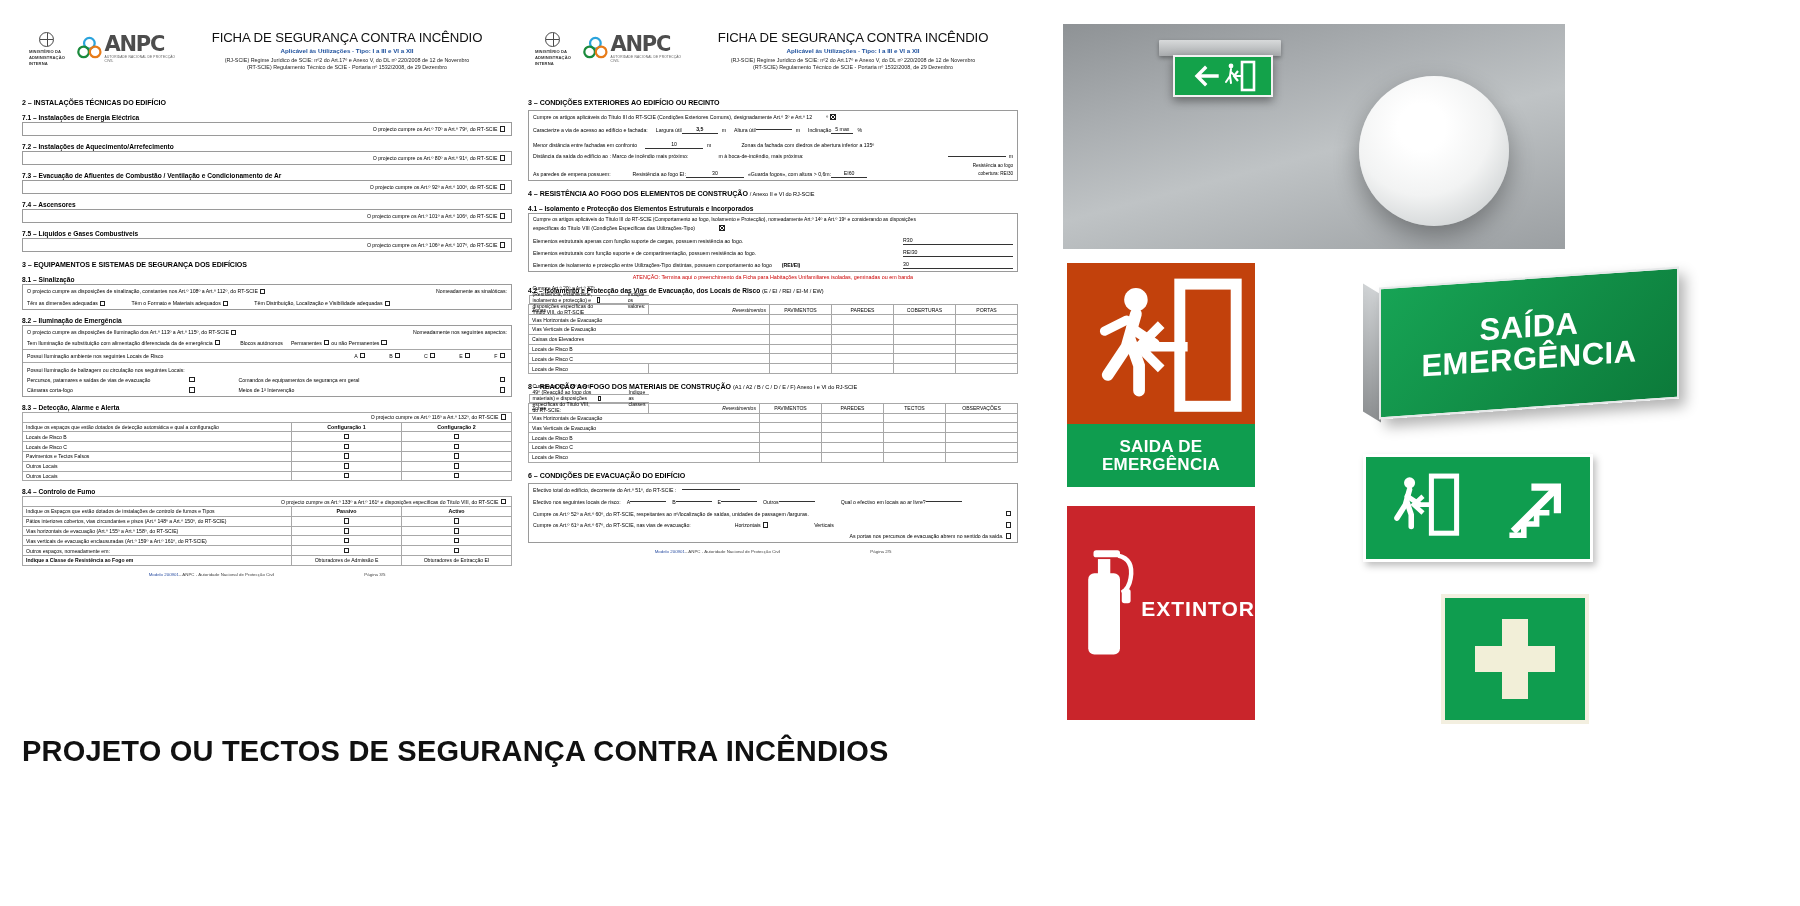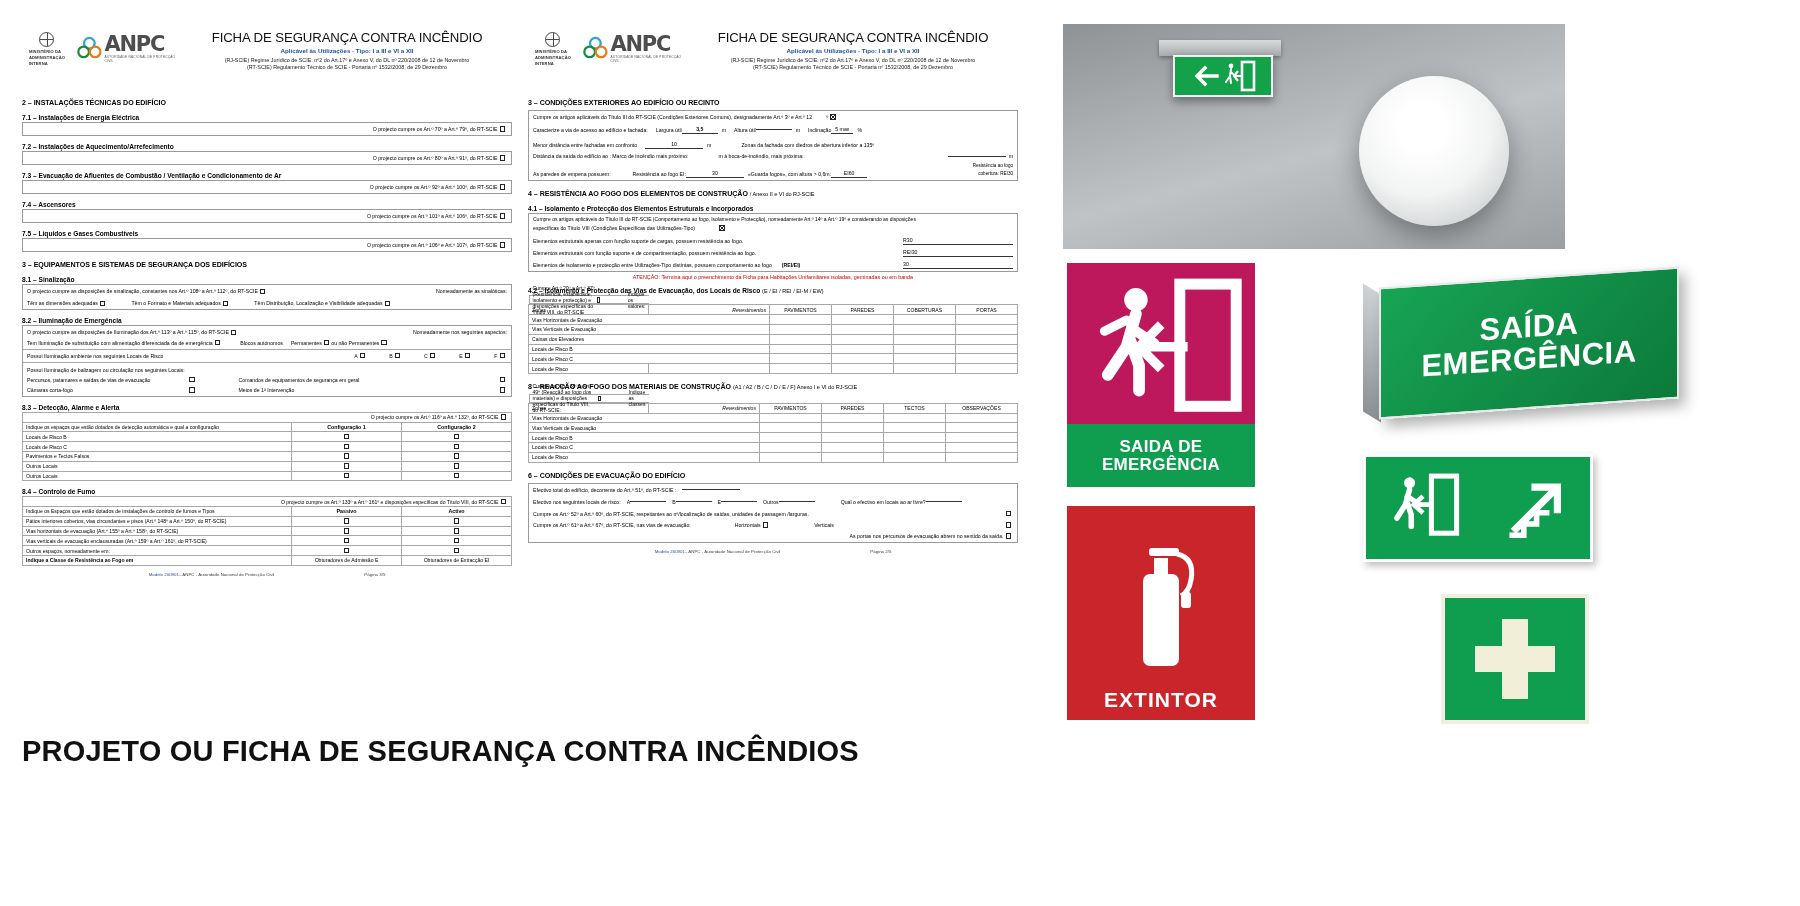--- a/index.html
+++ b/index.html
@@ -108,21 +108,21 @@
     background:#13a24a;border:2px solid #f2f2f2;display:flex;align-items:center;justify-content:center;gap:3px;
     box-shadow:0 4px 9px rgba(0,0,0,.4);
   }
   #ph-ceiling .lamp{
     position:absolute;left:296px;top:52px;width:150px;height:150px;border-radius:50%;
     background:radial-gradient(circle at 42% 34%,#ffffff 18%,#f2f3f3 52%,#d5d8d9 78%,#b7babc 100%);
     box-shadow:0 10px 26px rgba(0,0,0,.33);
   }
 
   
-  #ph-runner { left:0; top:235px; width:196px; height:232px; background:#be185d; border:4px solid #fff; }
+  #ph-runner { left:0; top:235px; width:196px; height:232px; background:#c2410c; border:4px solid #fff; }
   #ph-runner .rm-top { height:72%; position:relative; }
   #ph-runner .rm-label {
     height:28%; background:#0f9d4f; color:#fff;
     display:flex;flex-direction:column;align-items:center;justify-content:center;
     font-weight:bold; font-size:17px; line-height:1.05; letter-spacing:.3px;
   }
 
   
   #ph-box { left:300px; top:243px; width:330px; height:170px; }
   #ph-box .bx-face{
@@ -139,21 +139,21 @@
     background:linear-gradient(to bottom,#cfd2d4,#8e9193);
     transform:skewY(32deg);
   }
 
   
   #ph-stairs { left:300px; top:430px; width:230px; height:108px; background:#0f9d4f; border:3px solid #fff;
     display:flex; align-items:center; justify-content:space-around; box-shadow:3px 4px 7px rgba(0,0,0,.25);}
 
   
   #ph-extintor { left:0; top:478px; width:196px; height:222px; background:#c9252b; border:4px solid #fff;
-    display:flex;flex-direction:column;align-items:center;justify-content:flex-end;padding-bottom:8px;}
+    display:flex;flex-direction:row;align-items:center;justify-content:flex-end;padding-bottom:8px;}
   #ph-extintor .ex-label{ color:#fff; font-weight:bold; font-size:21px; letter-spacing:1px;}
 
   
   #ph-boca { left:210px; top:570px; width:148px; height:130px; background:#c9252b; border:4px solid #f3efe0;
      display:flex;flex-direction:column;align-items:center;justify-content:flex-end;padding-bottom:4px;}
   #ph-boca .bc-label{ color:#fff; font-weight:bold; font-size:11px; line-height:1.1; text-align:center;}
   #ph-boca .bc-code{ position:absolute;bottom:1px;left:3px;font-size:3.4px;color:#ffd;}
   #ph-boca .bc-code2{ position:absolute;bottom:1px;right:3px;font-size:3.4px;color:#ffd;}
 
   
@@ -722,15 +722,15 @@
 
 
     <div class="ph" id="ph-cross">
       <svg width="92" height="92" viewBox="0 0 92 92">
         <rect x="33" y="6" width="26" height="80" fill="#f2efd8"></rect>
         <rect x="6" y="33" width="80" height="26" fill="#f2efd8"></rect>
       </svg>
     </div>
   </div>
 
-  <div id="caption">PROJETO OU FICHA DE SEGURANÇA CONTRA INCÊNDIOS</div>
+  <div id="caption">PROJETO OU TECTOS DE SEGURANÇA CONTRA INCÊNDIOS</div>
 
 </div>
 
 </body></html>

